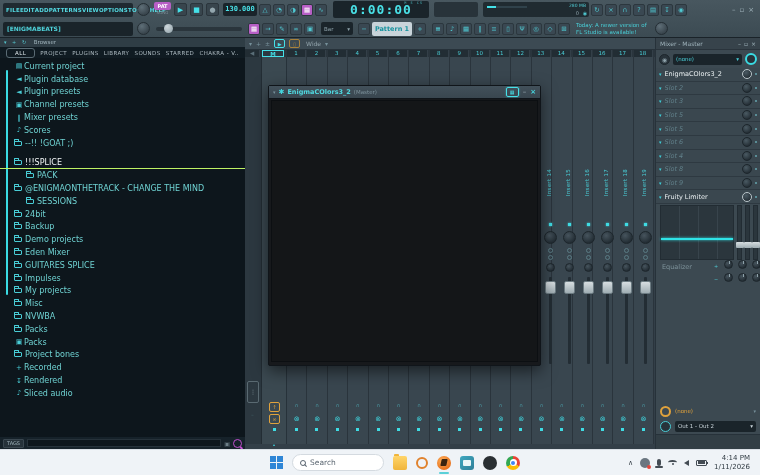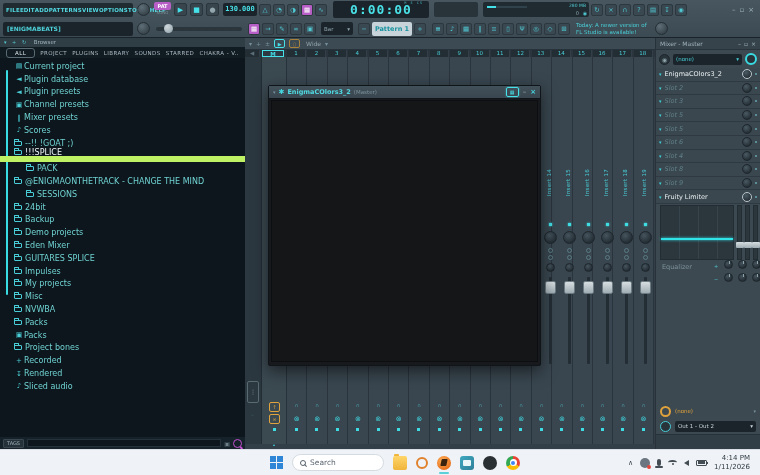--- a/index.html
+++ b/index.html
@@ -66,21 +66,21 @@
   #bheader .hicons { color:#55c7cf; margin-right:4px; letter-spacing:2px; font-size:5px;}
   #btabs { position:absolute; left:0; top:9px; width:100%; height:11px; display:flex; align-items:center;
     padding:0 6px; justify-content:space-between; background:#101b22; }
   .btab { color:#aebbc2; font-size:5.5px; letter-spacing:.4px; cursor:default; }
   .btab.active { border:1px solid #5a6b74; border-radius:3px; padding:1px 8px; color:#dbe4e8;}
   #bitems { position:absolute; left:0; top:22px; width:100%; height:375px; overflow:hidden; }
   #bscroll { position:absolute; left:6px; top:10px; width:2px; height:225px; background:#3adce4; border-radius:1px;}
   .bitem { position:relative; height:12.8px; display:flex; align-items:center; padding-left:14px; cursor:default;}
   .bitem .lbl { color:#6fd2d2; font-size:8px; white-space:nowrap; }
   .bitem.sel .lbl { color:#f2f6f7; }
-  .bitem.sel { border-bottom:6px solid #bef264; }
+  .bitem.sel { border-bottom:1px solid #bef264;margin-top:7px; }
   .bitem.ind { padding-left:26px; }
   .bitem .gly { color:#49cdd6; font-size:7px; width:10px; flex:none; text-align:center;}
   .fold { width:8px; height:5px; border:1px solid #49cdd6; border-radius:1px; position:relative; margin-right:3px; flex:none;}
   .fold::before { content:""; position:absolute; left:-1px; top:-3px; width:3px; height:2px;
     border:1px solid #49cdd6; border-bottom:none; border-radius:1px 1px 0 0;}
   #btags { position:absolute; left:0; top:399px; width:100%; height:12px; background:#16222a; display:flex; align-items:center; padding:0 3px;}
   #btags .tlabel { background:#26323a; border:1px solid #3a4750; color:#9fb3bb; font-size:5px; padding:0 3px; line-height:7px; border-radius:1px;}
   #btags .tinput { flex:1; height:8px; margin-left:3px; background:#0d161c; border:1px solid #26323a; }
   #btags .tfold { color:#6c7f88; font-size:6px; margin:0 3px; }
   #btags .tsearch { width:9px; height:9px; border-radius:50%; border:1.5px solid #c24fd0; position:relative; }

